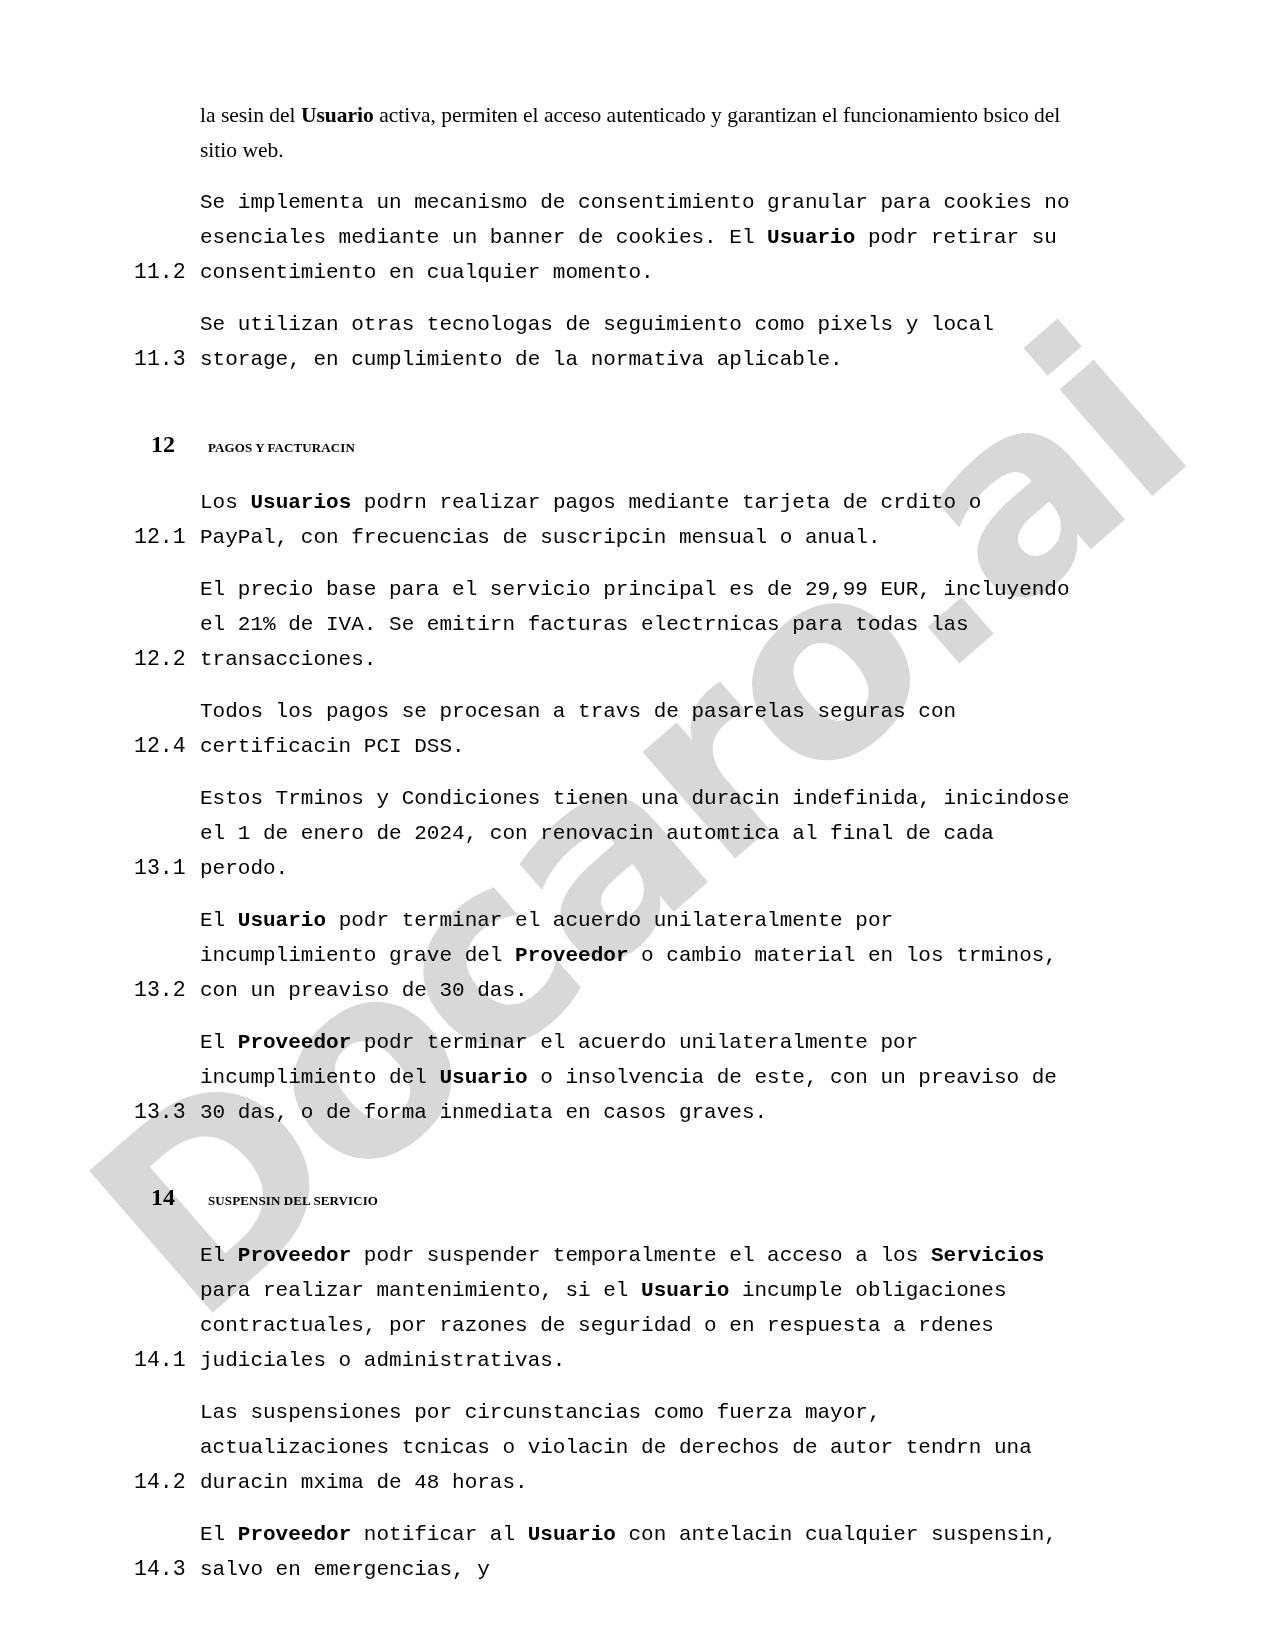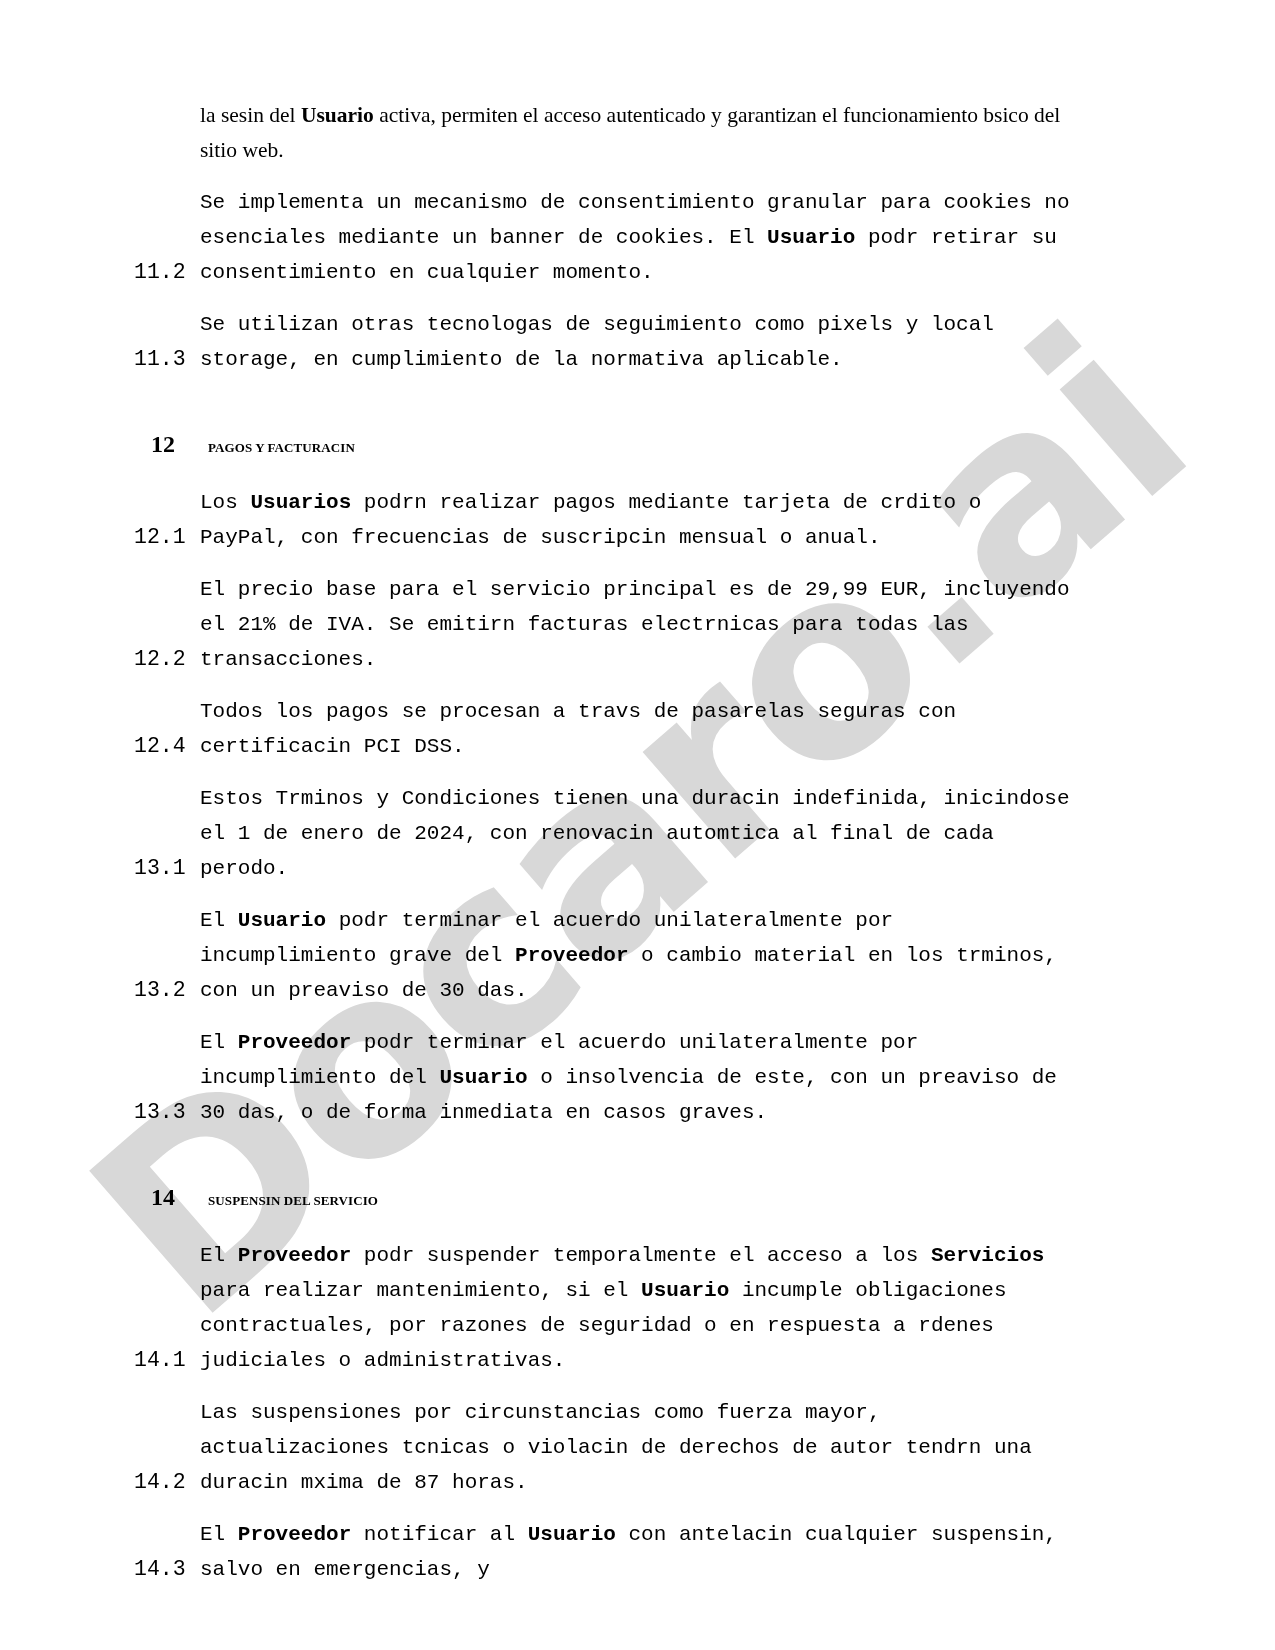--- a/index.html
+++ b/index.html
@@ -156,20 +156,20 @@
       <div class="section-heading">
         <span class="section-number">14</span>
         <span class="section-title">SUSPENSIN DEL SERVICIO</span>
       </div>
       <div class="clause">
         <span class="clause-number">14.1</span>
         <span class="clause-text">El <b>Proveedor</b> podr suspender temporalmente el acceso a los <b>Servicios</b> para realizar mantenimiento, si el <b>Usuario</b> incumple obligaciones contractuales, por razones de seguridad o en respuesta a rdenes judiciales o administrativas.</span>
       </div>
       <div class="clause">
         <span class="clause-number">14.2</span>
-        <span class="clause-text">Las suspensiones por circunstancias como fuerza mayor, actualizaciones tcnicas o violacin de derechos de autor tendrn una duracin mxima de 87 horas.</span>
+        <span class="clause-text">Las suspensiones por circunstancias como fuerza mayor, actualizaciones tcnicas o violacin de derechos de autor tendrn una duracin mxima de 48 horas.</span>
       </div>
       <div class="clause">
         <span class="clause-number">14.3</span>
         <span class="clause-text">El <b>Proveedor</b> notificar al <b>Usuario</b> con antelacin cualquier suspensin, salvo en emergencias, y</span>
       </div>
     </div>
 </div>
 
 </body></html>

